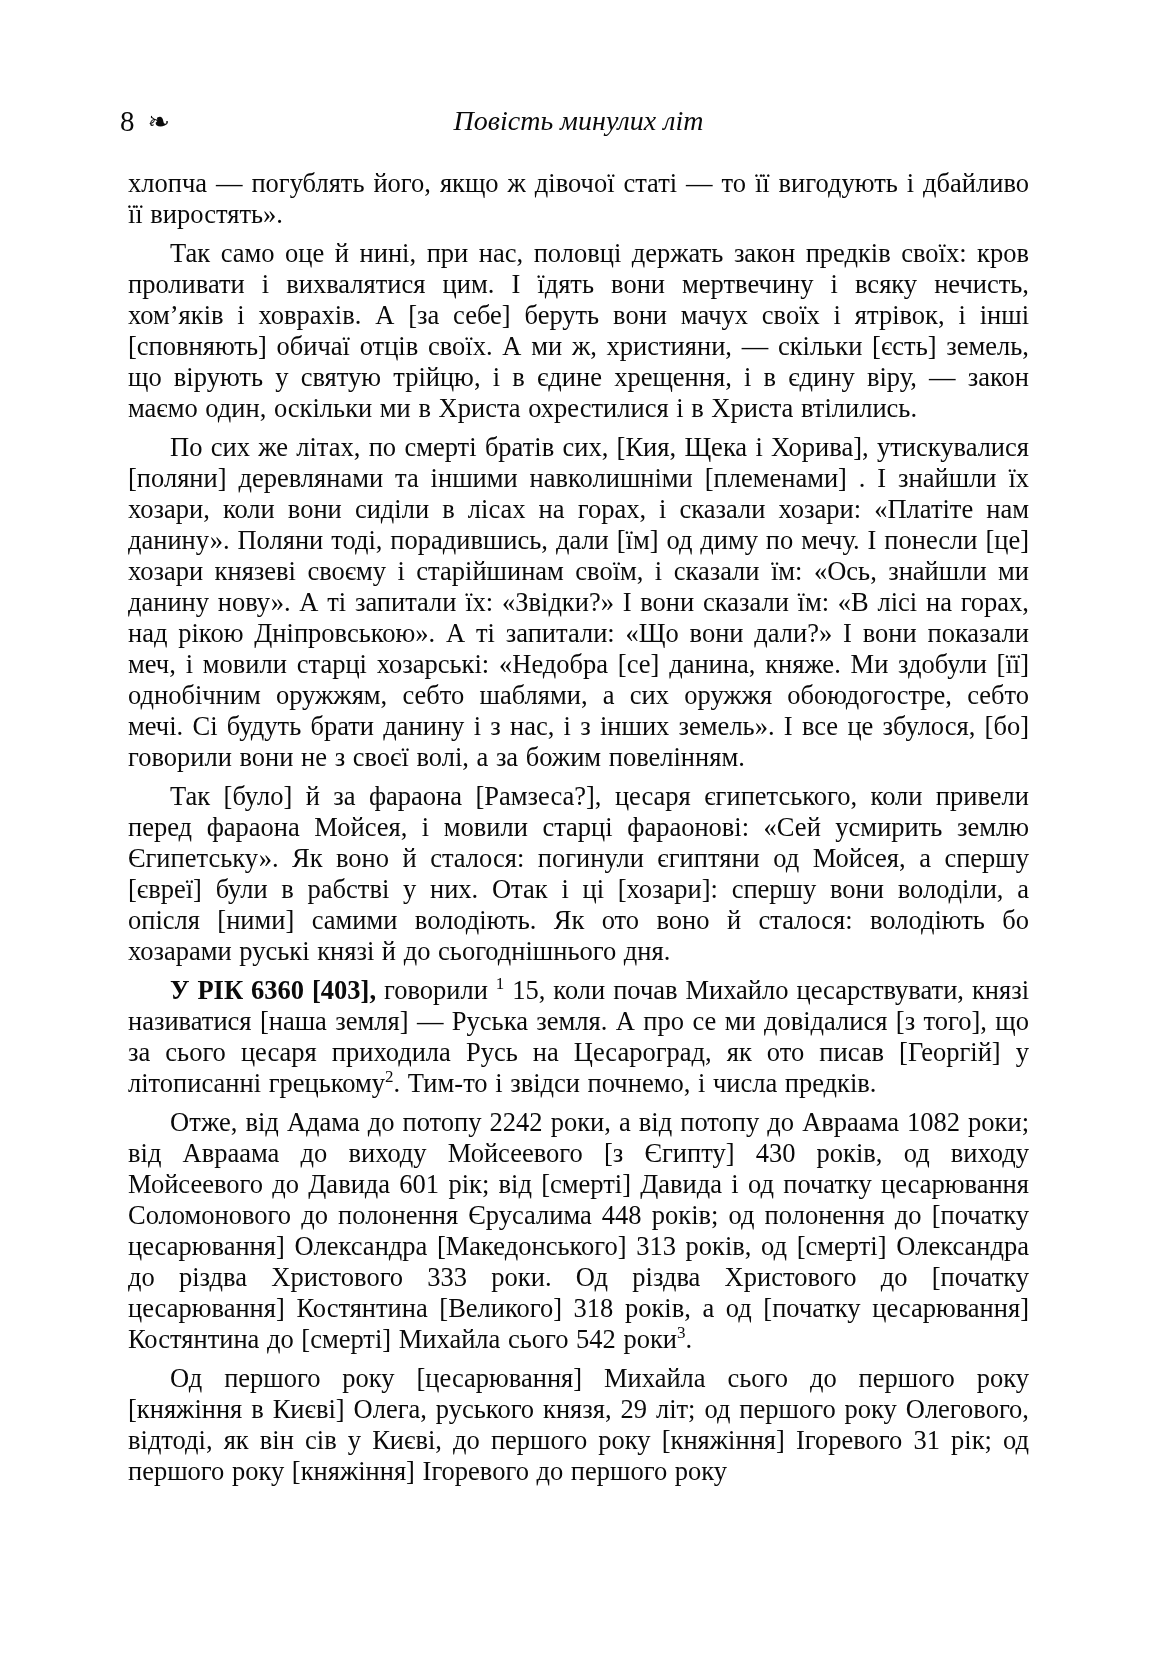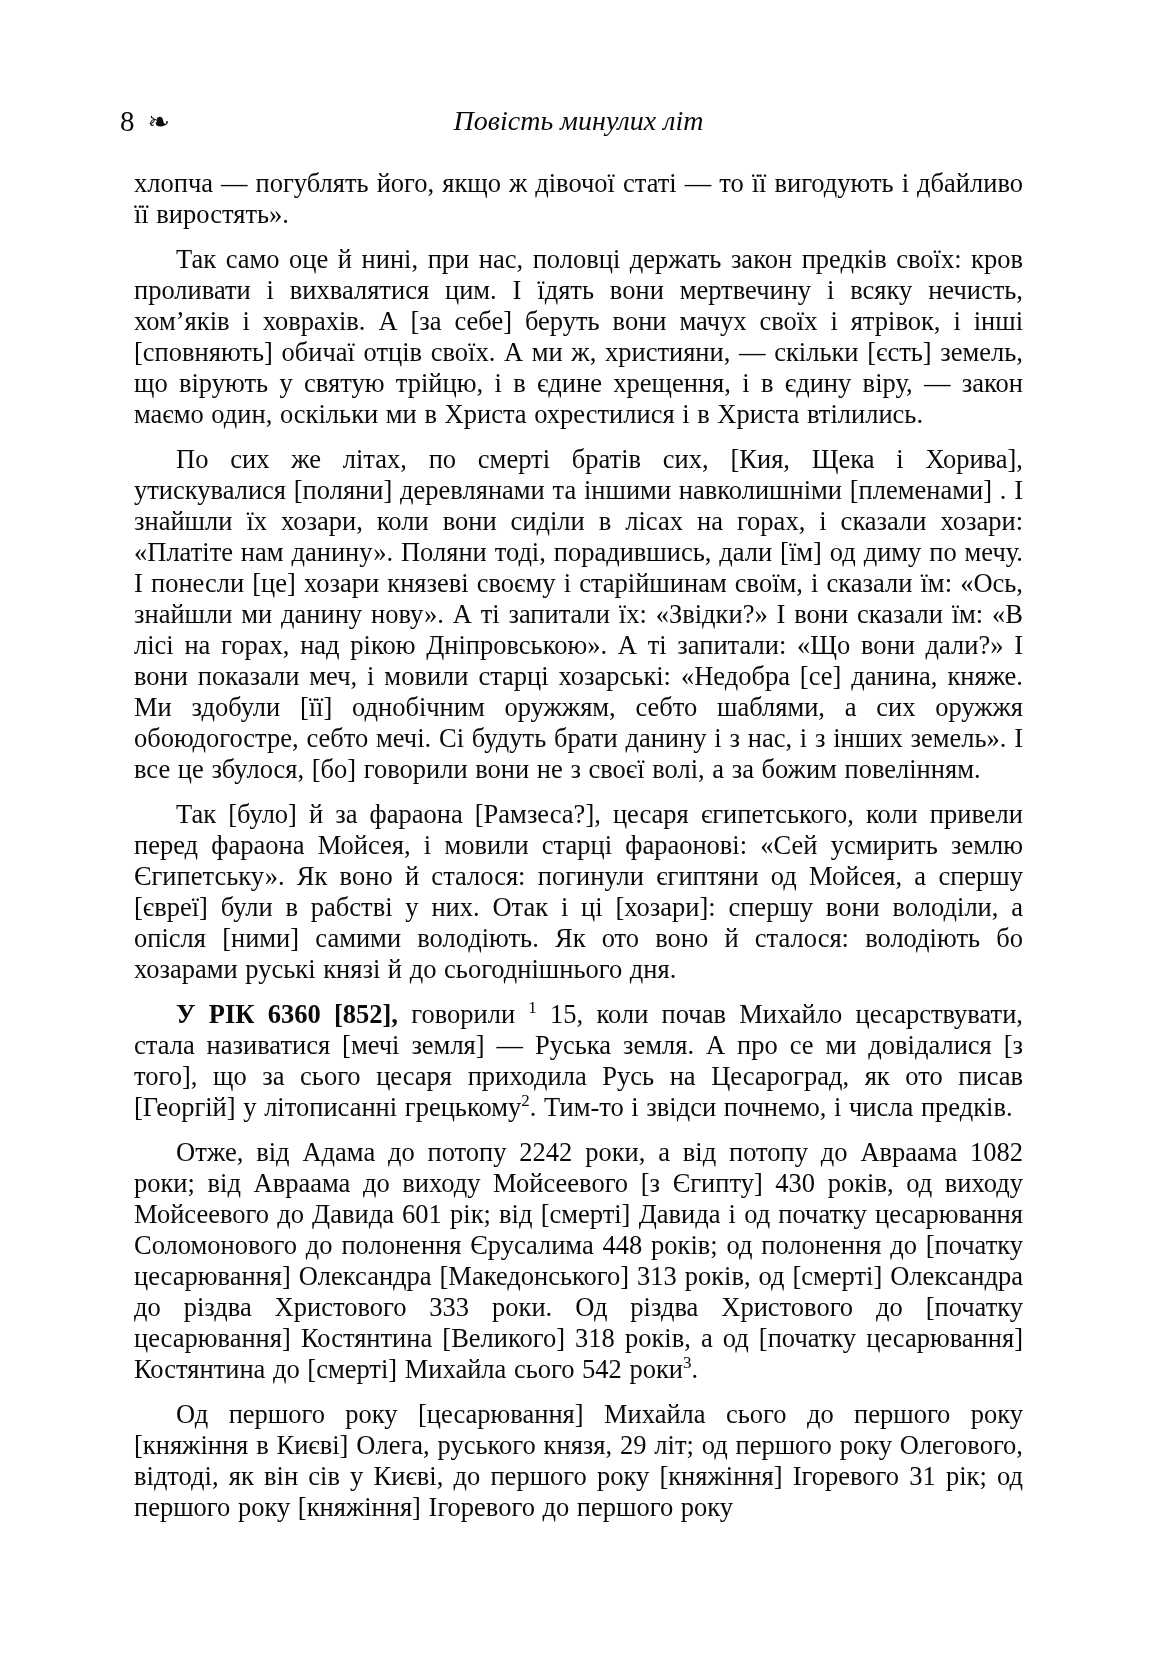--- a/index.html
+++ b/index.html
@@ -44,21 +44,21 @@
     position: absolute;
     left: 0;
     right: 0;
     top: 0;
     text-align: center;
     font-style: italic;
     font-size: 28px;
     line-height: 34px;
   }
   .body-text p.para {
-    margin: 14px;
+    margin: 8px;
     font-size: 26.5px;
     line-height: 31px;
     text-align: justify;
     word-spacing: 1px;
   }
   .body-text p.para.indent {
     text-indent: 42px;
   }
   .body-text b {
     font-weight: bold;
@@ -76,18 +76,18 @@
   <div class="content">
     <div class="header">
       <span class="pagenum">8</span><span class="ornament">❧</span>
       <div class="running-title">Повість минулих літ</div>
     </div>
     <div class="body-text">
         <p class="para"><span>хлопча — погублять його, якщо ж дівочої статі — то її вигодують і дбайливо її виростять».</span></p>
         <p class="para indent"><span>Так само оце й нині, при нас, половці держать закон предків своїх: кров проливати і вихвалятися цим. І їдять вони мертвечину і всяку нечисть, хом’яків і ховрахів. А [за себе] беруть вони мачух своїх і ятрівок, і інші [сповняють] обичаї отців своїх. А ми ж, християни, — скільки [єсть] земель, що вірують у святую трійцю, і в єдине хрещення, і в єдину віру, — закон маємо один, оскільки ми в Христа охрестилися і в Христа втілились.</span></p>
         <p class="para indent"><span>По сих же літах, по смерті братів сих, [Кия, Щека і Хорива], утискувалися [поляни] деревлянами та іншими навколишніми [племенами] . І знайшли їх хозари, коли вони сиділи в лісах на горах, і сказали хозари: «Платіте нам данину». Поляни тоді, порадившись, дали [їм] од диму по мечу. І понесли [це] хозари князеві своєму і старійшинам своїм, і сказали їм: «Ось, знайшли ми данину нову». А ті запитали їх: «Звідки?» І вони сказали їм: «В лісі на горах, над рікою Дніпровською». А ті запитали: «Що вони дали?» І вони показали меч, і мовили старці хозарські: «Недобра [се] данина, княже. Ми здобули [її] однобічним оружжям, себто шаблями, а сих оружжя обоюдогостре, себто мечі. Сі будуть брати данину і з нас, і з інших земель». І все це збулося, [бо] говорили вони не з своєї волі, а за божим повелінням.</span></p>
         <p class="para indent"><span>Так [було] й за фараона [Рамзеса?], цесаря єгипетського, коли привели перед фараона Мойсея, і мовили старці фараонові: «Сей усмирить землю Єгипетську». Як воно й сталося: погинули єгиптяни од Мойсея, а спершу [євреї] були в рабстві у них. Отак і ці [хозари]: спершу вони володіли, а опісля [ними] самими володіють. Як ото воно й сталося: володіють бо хозарами руські князі й до сьогоднішнього дня.</span></p>
-        <p class="para indent"><b>У РІК 6360 [852],</b><span> говорили </span><sup>1</sup><span> 15, коли почав Михайло цесарствувати, стала називатися [мечі земля] — Руська земля. А про се ми довідалися [з того], що за сього цесаря приходила Русь на Цесароград, як ото писав [Георгій] у літописанні грецькому</span><sup>2</sup><span>. Тим-то і звідси почнемо, і числа предків.</span></p>
+        <p class="para indent"><b>У РІК 6360 [403],</b><span> говорили </span><sup>1</sup><span> 15, коли почав Михайло цесарствувати, князі називатися [наша земля] — Руська земля. А про се ми довідалися [з того], що за сього цесаря приходила Русь на Цесароград, як ото писав [Георгій] у літописанні грецькому</span><sup>2</sup><span>. Тим-то і звідси почнемо, і числа предків.</span></p>
         <p class="para indent"><span>Отже, від Адама до потопу 2242 роки, а від потопу до Авраама 1082 роки; від Авраама до виходу Мойсеевого [з Єгипту] 430 років, од виходу Мойсеевого до Давида 601 рік; від [смерті] Давида і од початку цесарювання Соломонового до полонення Єрусалима 448 років; од полонення до [початку цесарювання] Олександра [Македонського] 313 років, од [смерті] Олександра до різдва Христового 333 роки. Од різдва Христового до [початку цесарювання] Костянтина [Великого] 318 років, а од [початку цесарювання] Костянтина до [смерті] Михайла сього 542 роки</span><sup>3</sup><span>.</span></p>
         <p class="para indent"><span>Од першого року [цесарювання] Михайла сього до першого року [княжіння в Києві] Олега, руського князя, 29 літ; од першого року Олегового, відтоді, як він сів у Києві, до першого року [княжіння] Ігоревого 31 рік; од першого року [княжіння] Ігоревого до першого року</span></p>
       </div>
   </div>
 </div>
 
 </body></html>

